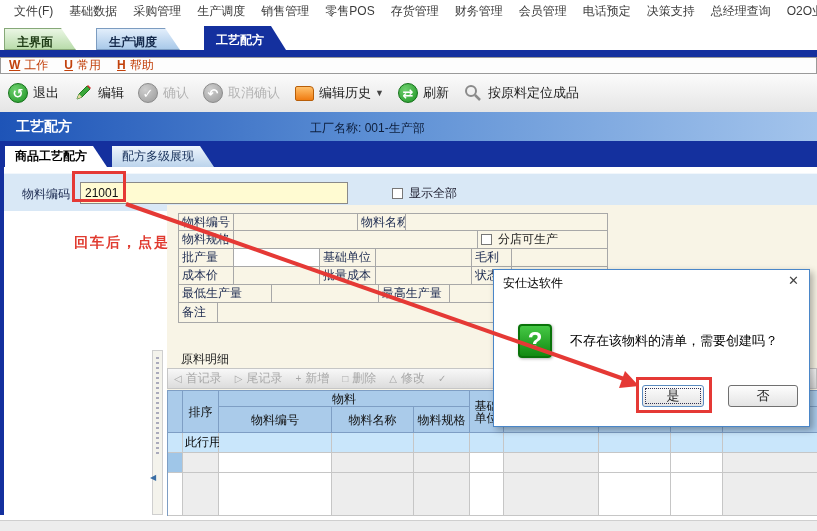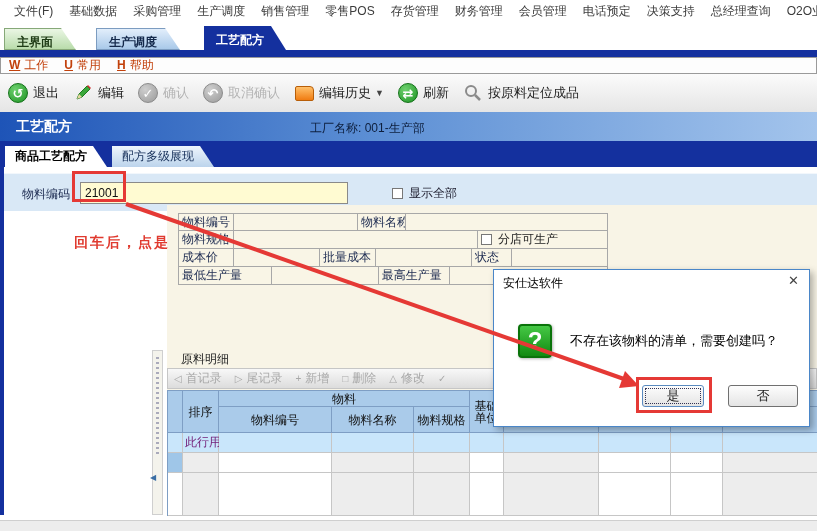--- a/index.html
+++ b/index.html
@@ -74,21 +74,21 @@
   .dtb { display:flex; align-items:center; margin-right:13px; white-space:nowrap; }
   .dtb .g { margin-right:4px; font-size:10px; }
 
   .detailgrid { position:absolute; left:167px; top:390px; z-index:5; display:grid; grid-template-columns:15px 36px 113px 82px 56px 34px 95px 72px 52px 95px; grid-template-rows:16px 26px 20px 20px 43px; border-top:1px solid #7e9ec4; border-left:1px solid #7e9ec4; background:#fff; }
   .hc { background:#aacbea; border-right:1px solid #7e9ec4; border-bottom:1px solid #7e9ec4; display:flex; align-items:center; justify-content:center; color:#101010; overflow:hidden; text-align:center; line-height:12px; }
   .bc { border-right:1px solid #c6c6c6; border-bottom:1px solid #c6c6c6; overflow:visible; white-space:nowrap; line-height:19px; padding-left:2px; }
   .rowA { background:#c9e6fb; }
   .colblue { background:#9fc6e8; }
   .colgray { background:#ededed; }
   .colwhite{ background:#ffffff; }
-  .phtext { color:#701a75; }
+  .phtext { color:#000000; }
 
   .statusbar { position:absolute; left:0; top:520px; width:817px; height:11px; background:#ededed; border-top:1px solid #cfcfcf; }
 
   
   .dialog { position:absolute; left:493px; top:269px; width:317px; height:158px; background:#fff; border:1px solid #4a86c8; box-shadow:3px 3px 7px rgba(0,0,0,.3); z-index:40; }
   .dlg-titlebar { position:relative; height:22px; }
   .dlg-title { position:absolute; left:9px; top:5px; font-size:12px; color:#000; }
   .dlg-close { position:absolute; right:10px; top:3px; font-size:13px; color:#444; cursor:pointer; }
   .dlg-icon { position:absolute; left:24px; top:54px; width:34px; height:34px; background:linear-gradient(#45c845,#118a11); border:2px solid #0a730a; border-radius:4px; color:#fff; font-size:24px; font-weight:bold; text-align:center; line-height:30px; box-shadow:1px 1px 3px rgba(0,0,0,.3); }
   .dlg-msg { position:absolute; left:76px; top:62px; width:232px; font-size:13px; color:#000; }
@@ -219,32 +219,44 @@
   </div>
   <div class="frow">
     <span class="fcell flabel" style="width:56px">物料规格</span>
     <span class="fcell" style="width:244px"></span>
     <span class="fcell fcheck" style="width:130px">
       <span class="cbox"></span>
       <span>分店可生产</span>
     </span>
   </div>
   <div class="frow">
+    <span class="fcell flabel" style="width:56px">批产量</span>
+    <span class="fcell fwhite" style="width:86px"></span>
+    <span class="fcell flabel" style="width:56px">基础单位</span>
+    <span class="fcell" style="width:96px"></span>
+    <span class="fcell flabel" style="width:40px">毛利</span>
+    <span class="fcell" style="width:96px"></span>
+  </div>
+  <div class="frow">
     <span class="fcell flabel" style="width:56px">成本价</span>
     <span class="fcell" style="width:86px"></span>
     <span class="fcell flabel" style="width:56px">批量成本</span>
     <span class="fcell" style="width:96px"></span>
     <span class="fcell flabel" style="width:40px">状态</span>
     <span class="fcell" style="width:96px"></span>
   </div>
   <div class="frow">
     <span class="fcell flabel" style="width:98px">最低生产量</span>
     <span class="fcell" style="width:112px"></span>
     <span class="fcell flabel" style="width:74px">最高生产量</span>
     <span class="fcell" style="width:166px"></span>
+  </div>
+  <div class="frow">
+    <span class="fcell flabel" style="width:40px;height:20px;line-height:19px">备注</span>
+    <span class="fcell" style="width:390px;height:20px"></span>
   </div>
 </div>
 
 <div class="splitter">
   <span class="dots"></span>
   <span class="splitarrow">◀</span>
 </div>
 
 <div class="detailtitle">原料明细</div>
 

